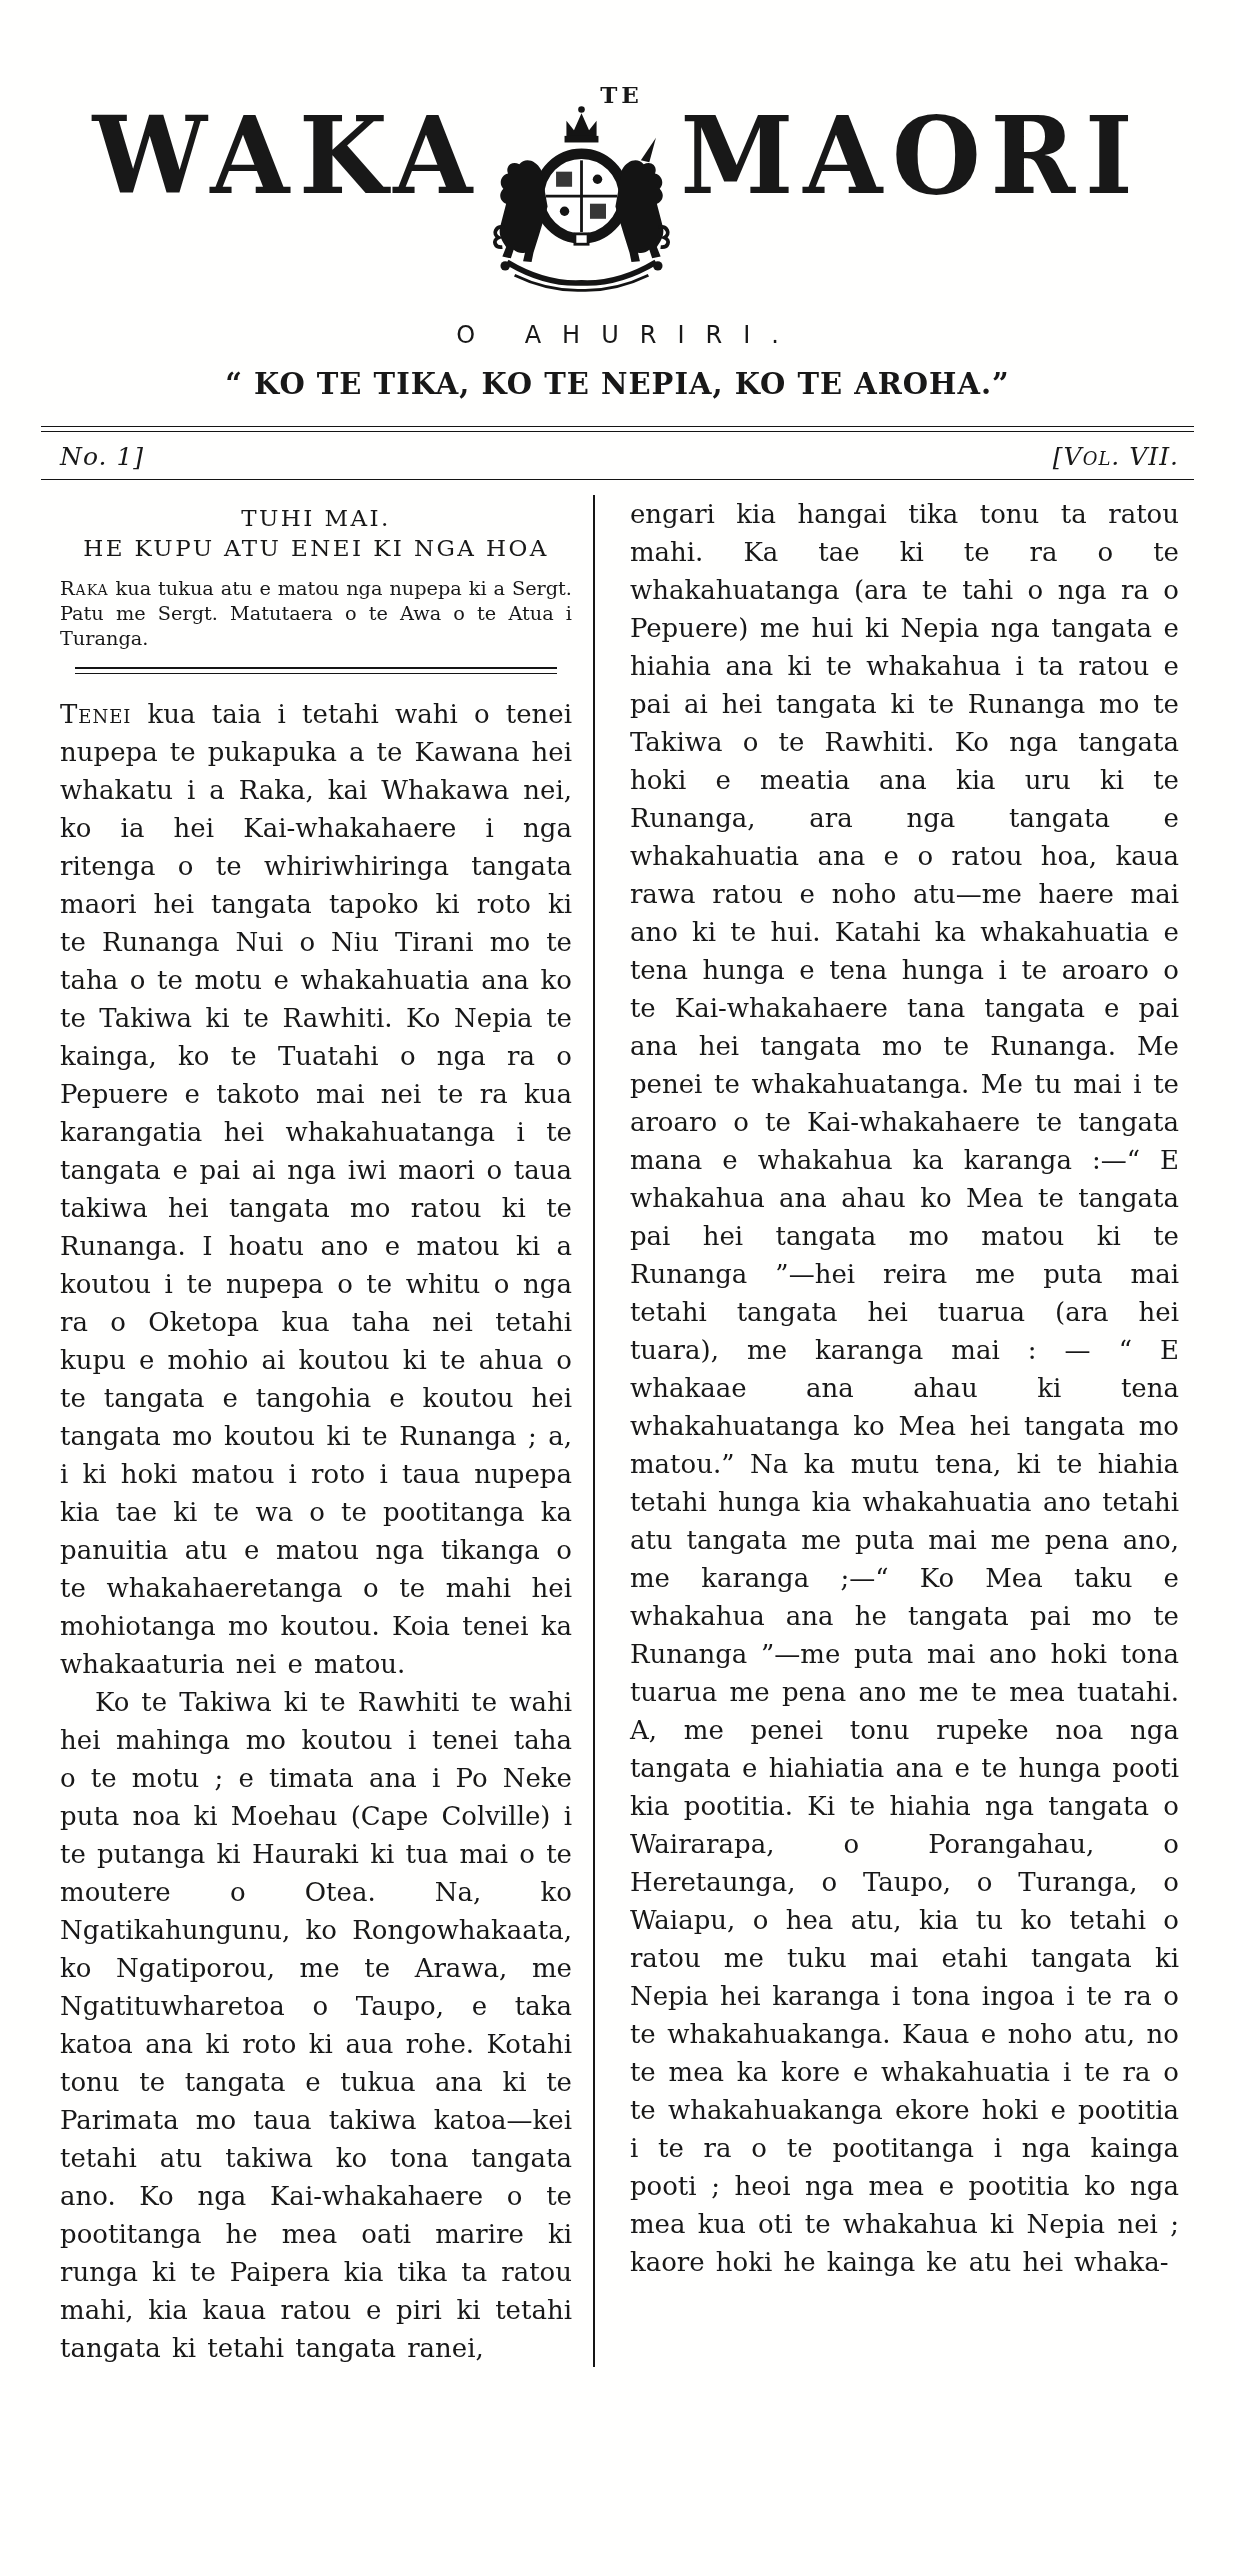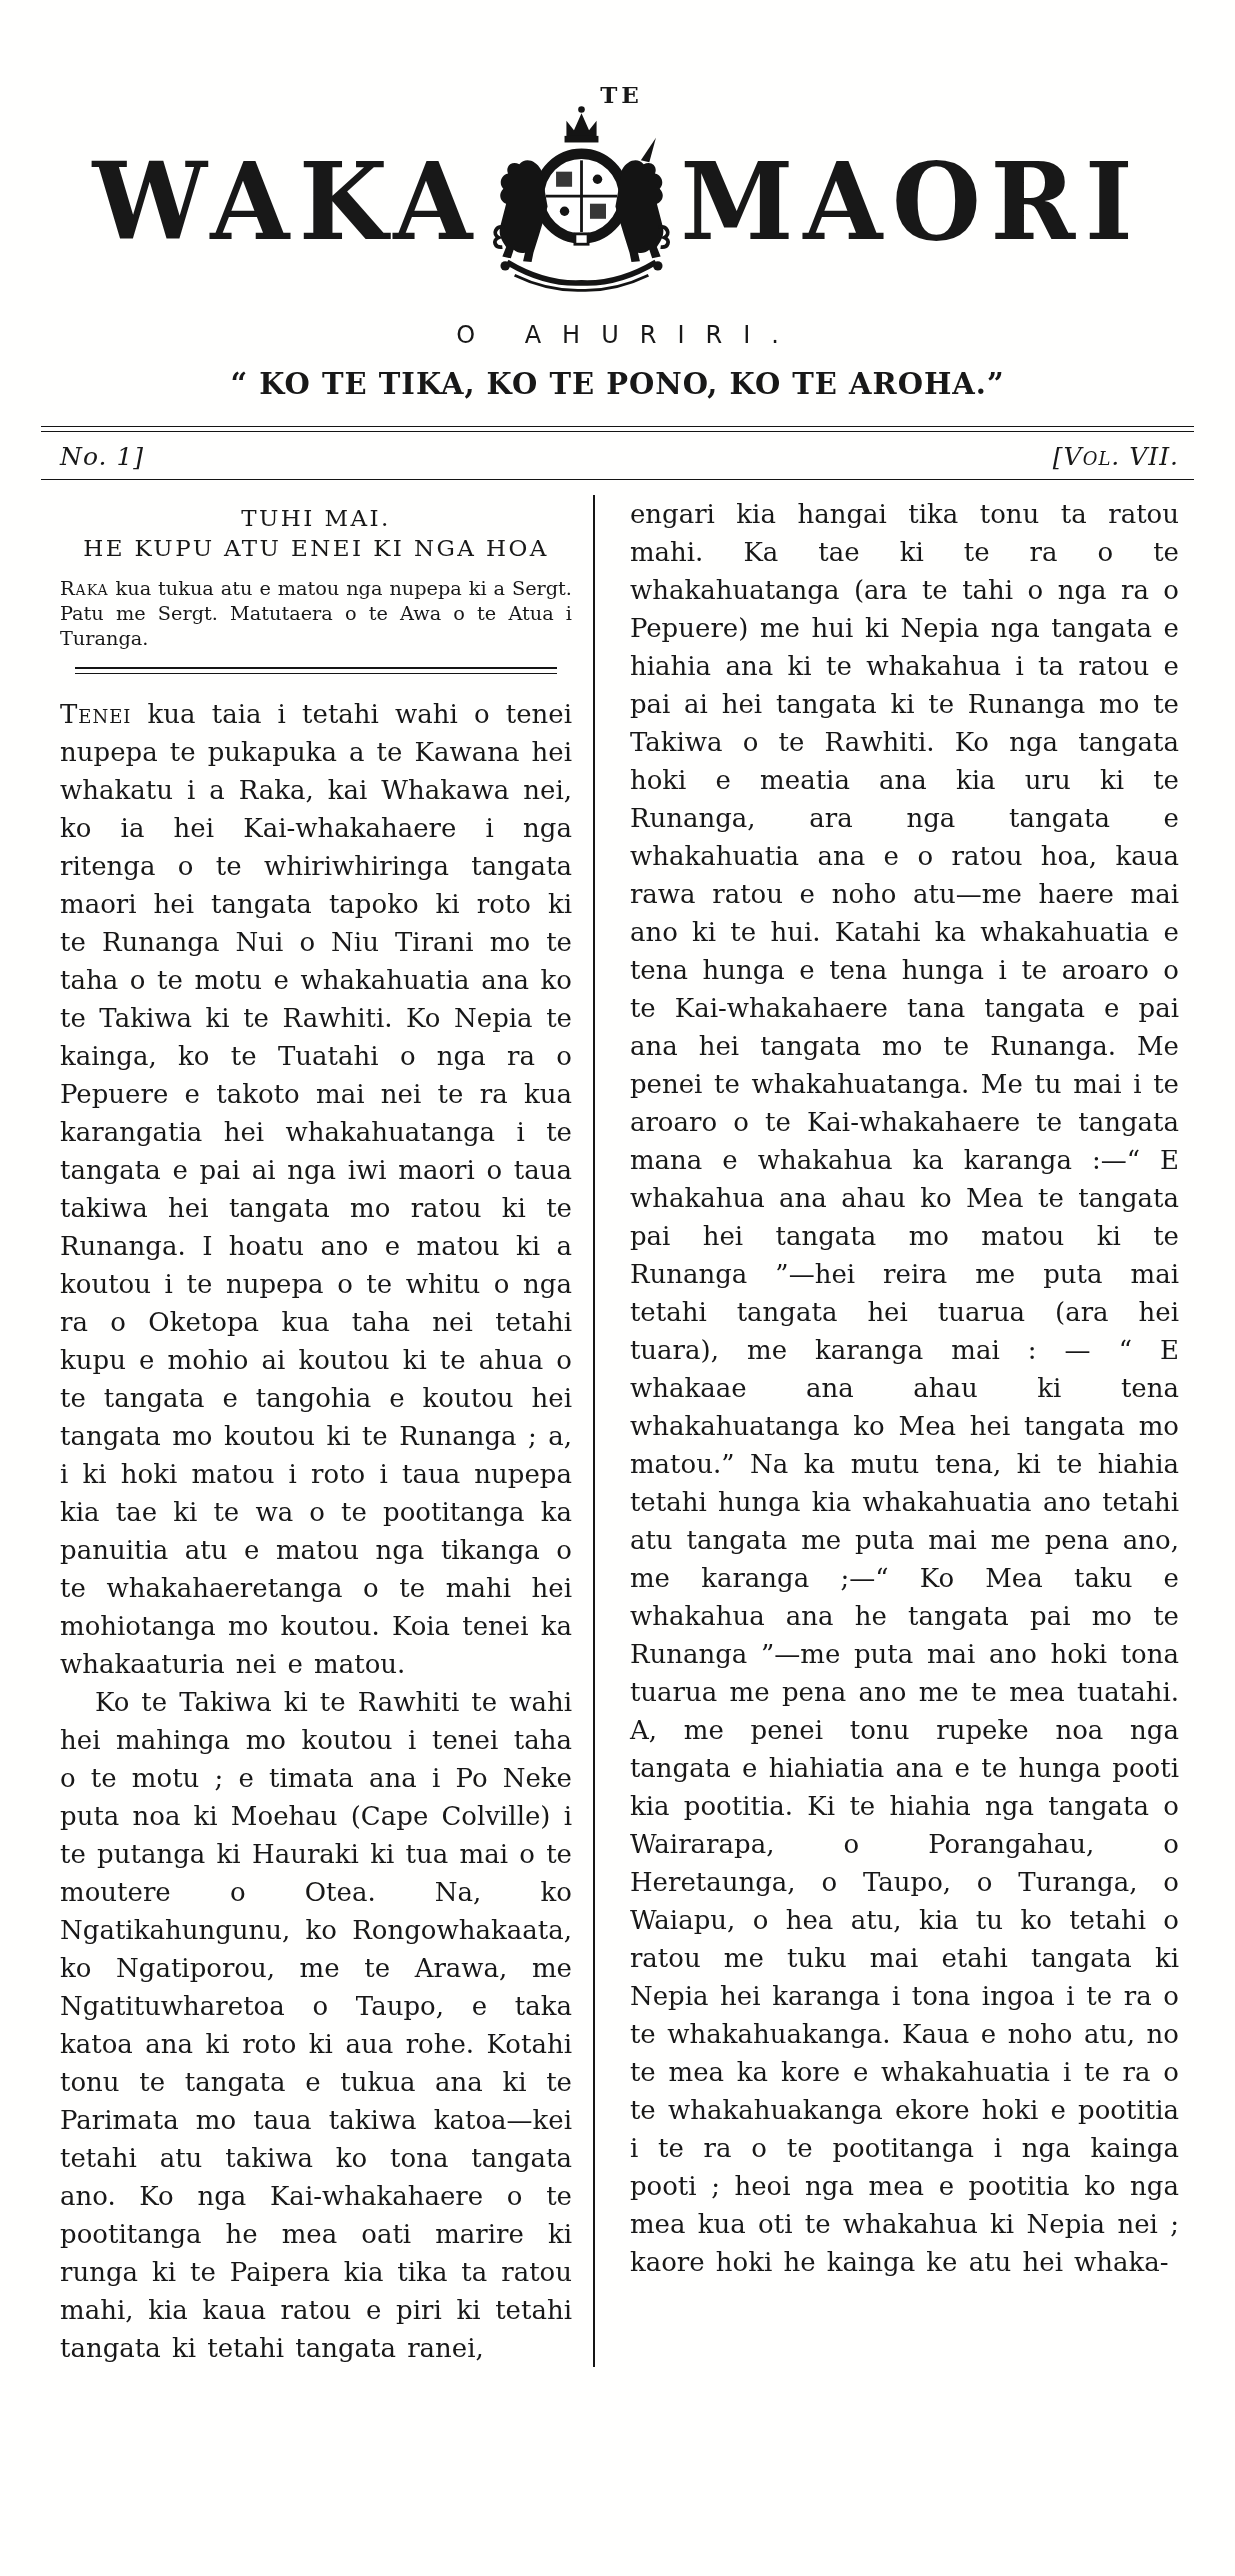--- a/index.html
+++ b/index.html
@@ -8,21 +8,21 @@
     background:#ffffff;
     color:#181818;
     font-family:"DejaVu Serif", serif;
     overflow:hidden;
   }
   .sheet{position:relative;width:1235px;height:2576px;background:#fffffe;}
 
   
   .masthead{padding-top:83px;text-align:center;}
   .overline{font-size:23px;font-weight:bold;letter-spacing:3.9px;line-height:1;padding-left:8px;}
-  .titlerow{display:flex;align-items:center;justify-content:center;gap:9.7px;margin-top:0px;}
+  .titlerow{display:flex;justify-content:center;gap:9.7px;margin-top:0px;}
   .title-word{
     font-size:102px;font-weight:bold;line-height:1;
     letter-spacing:9.7px;transform:scaleY(1.04);
     white-space:nowrap;
   }
   .crest{width:179px;height:198px;flex:0 0 auto;margin-top:-5.8px;}
   .subtitle{
     margin-top:23px;
     font-family:"DejaVu Sans", sans-serif;
     font-size:24px;letter-spacing:21px;text-indent:21px;
@@ -100,21 +100,21 @@
 
           <path d="M16,172 q40,24 79,22 q39,2 79,-22" fill="none" stroke="#141414" stroke-width="6"></path>
           <path d="M24,186 q35,17 71,16 q36,1 71,-16" fill="none" stroke="#141414" stroke-width="3"></path>
           <circle cx="14" cy="176" r="5" fill="#141414"></circle>
           <circle cx="176" cy="176" r="5" fill="#141414"></circle>
         </svg>
       </span>
       <span class="title-word">MAORI</span>
     </div>
     <div class="subtitle">O AHURIRI.</div>
-    <div class="motto">“ KO TE TIKA, KO TE PONO, KO TE AROHA.”</div>
+    <div class="motto">“ KO TE TIKA, KO TE NEPIA, KO TE AROHA.”</div>
   </div>
 
   <div class="rule-double"></div>
   <div class="dateline">
     <span class="issue">No. 1]</span>
     <span class="vol">[Vol. VII.</span>
   </div>
   <div class="rule-single"></div>
 
   <div class="columns">

